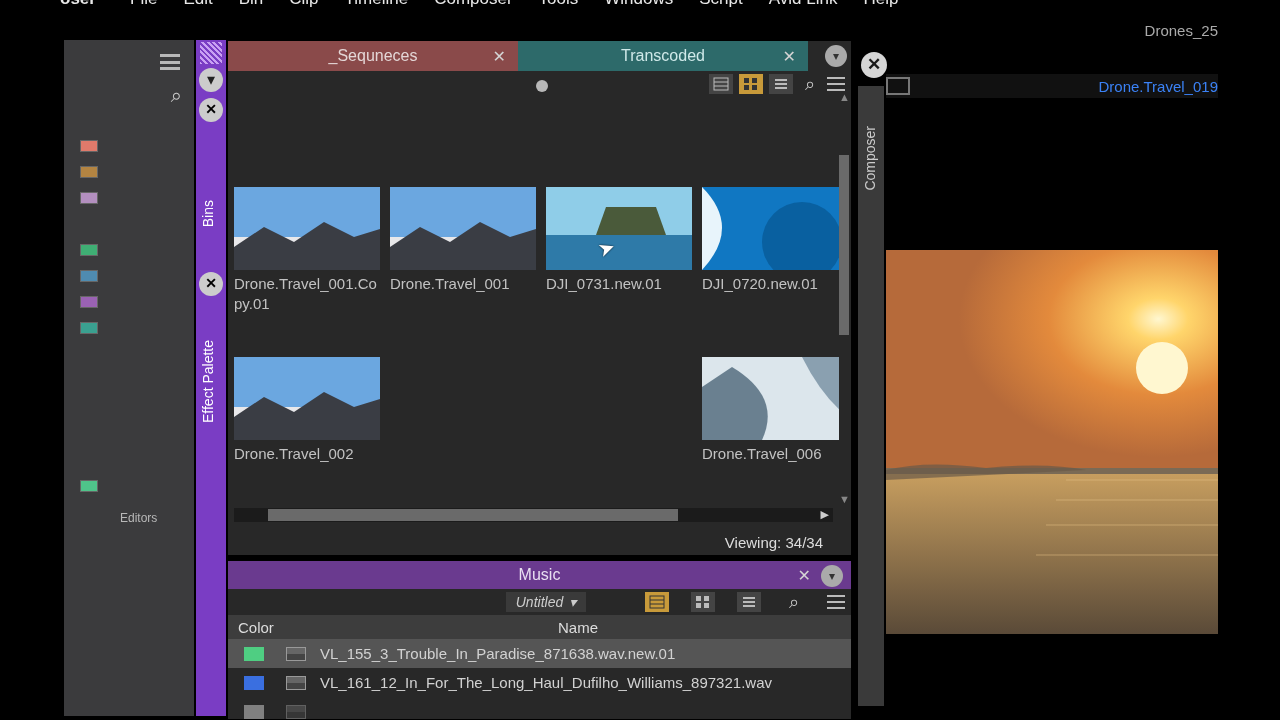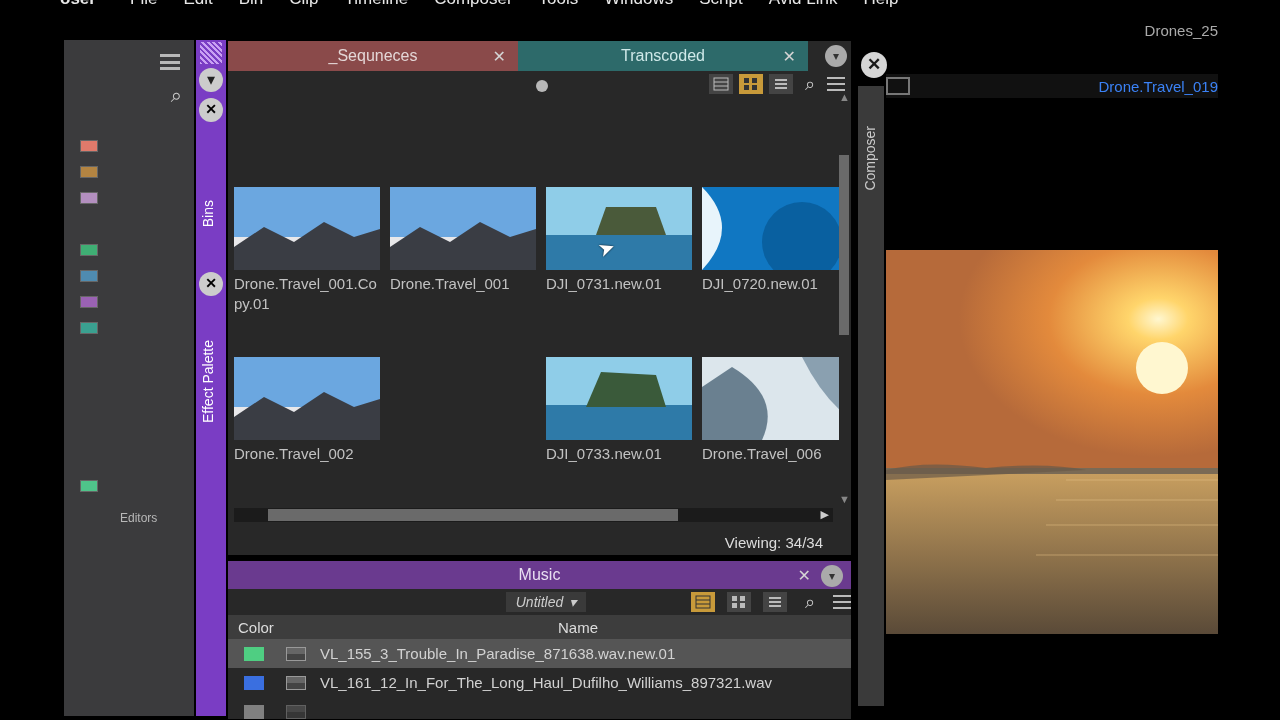--- a/index.html
+++ b/index.html
@@ -61,21 +61,21 @@
   .hthumb { position: absolute; left: 34px; top: 1px; width: 410px; height: 12px; background: #6a6a6a; }
   .h-arrow { position: absolute; bottom: 34px; color: #ccc; font-size: 11px; }
 
   .status { position: absolute; bottom: 4px; right: 28px; font-size: 15px; color: #ddd; }
 
   
   .music-panel { position: absolute; left: 227px; top: 560px; width: 625px; height: 160px; background: #282828; border: 1px solid #000; }
   .music-title { height: 28px; background: #6a3a8f; color: #e8dff1; display: flex; align-items: center; justify-content: center; font-size: 16px; position: relative; }
   .music-title .tab-x { right: 40px; }
   .music-title .tab-chev { right: 8px; }
-  .music-tb { height: 26px; display: flex; align-items: center; justify-content: flex-end; gap: 12px; position: relative; }
+  .music-tb { height: 26px; display: flex; align-items: center; justify-content: flex-end; gap: 22px; padding-right: 6px; position: relative; }
   .dd { position: absolute; left: 278px; top: 3px; height: 20px; width: 80px; background: #3a3a3a; display: flex; align-items: center; justify-content: center; gap: 6px; font-size: 14px; font-style: italic; color: #ccc; }
   .headers { height: 24px; background: #3d3d3d; display: flex; align-items: center; font-size: 15px; color: #ddd; position: relative; }
   .col-color-hdr { position: absolute; left: 10px; }
   .col-name-hdr { position: absolute; left: 330px; }
   .row { height: 29px; display: flex; align-items: center; font-size: 15px; color: #d2d2d2; position: relative; }
   .row .swatch-sm { position: absolute; left: 16px; width: 20px; height: 14px; }
   .row .rowicon { position: absolute; left: 58px; width: 20px; height: 14px; border: 1px solid #999; background: linear-gradient(to bottom,#666 0 50%,#444 50% 100%); }
   .row .rowname { position: absolute; left: 92px; }
   .row.sel { background: #555; }
 
@@ -223,28 +223,20 @@
       <div class="cliplabel">DJI_0720.new.01</div>
     </div>
 
     <div class="clip" style="left:6px;top:260px">
       <svg class="thumb" viewBox="0 0 146 83">
           <rect width="146" height="50" fill="#6ba7e0"></rect>
           <rect y="50" width="146" height="33" fill="#e8e8ea"></rect>
           <polygon points="0,60 30,40 60,55 90,35 120,50 146,42 146,83 0,83" fill="#3a3d44"></polygon>
         </svg>
       <div class="cliplabel">Drone.Travel_002</div>
-    </div>
-    <div class="clip" style="left:318px;top:260px">
-      <svg class="thumb" viewBox="0 0 146 83">
-          <rect width="146" height="48" fill="#8fcde8"></rect>
-          <rect y="48" width="146" height="35" fill="#2e7aa8"></rect>
-          <polygon points="55,15 110,18 120,50 40,50" fill="#3a5a3a"></polygon>
-        </svg>
-      <div class="cliplabel">DJI_0733.new.01</div>
     </div>
     <div class="clip" style="left:474px;top:260px">
       <svg class="thumb" viewBox="0 0 146 83">
           <rect width="146" height="83" fill="#dce6ec"></rect>
           <path d="M30,10 Q80,40 60,83 L0,83 L0,30 Z" fill="#6a8090"></path>
           <path d="M100,0 Q120,40 146,60 L146,0 Z" fill="#8aa0b0"></path>
         </svg>
       <div class="cliplabel">Drone.Travel_006</div>
     </div>
   </div>

